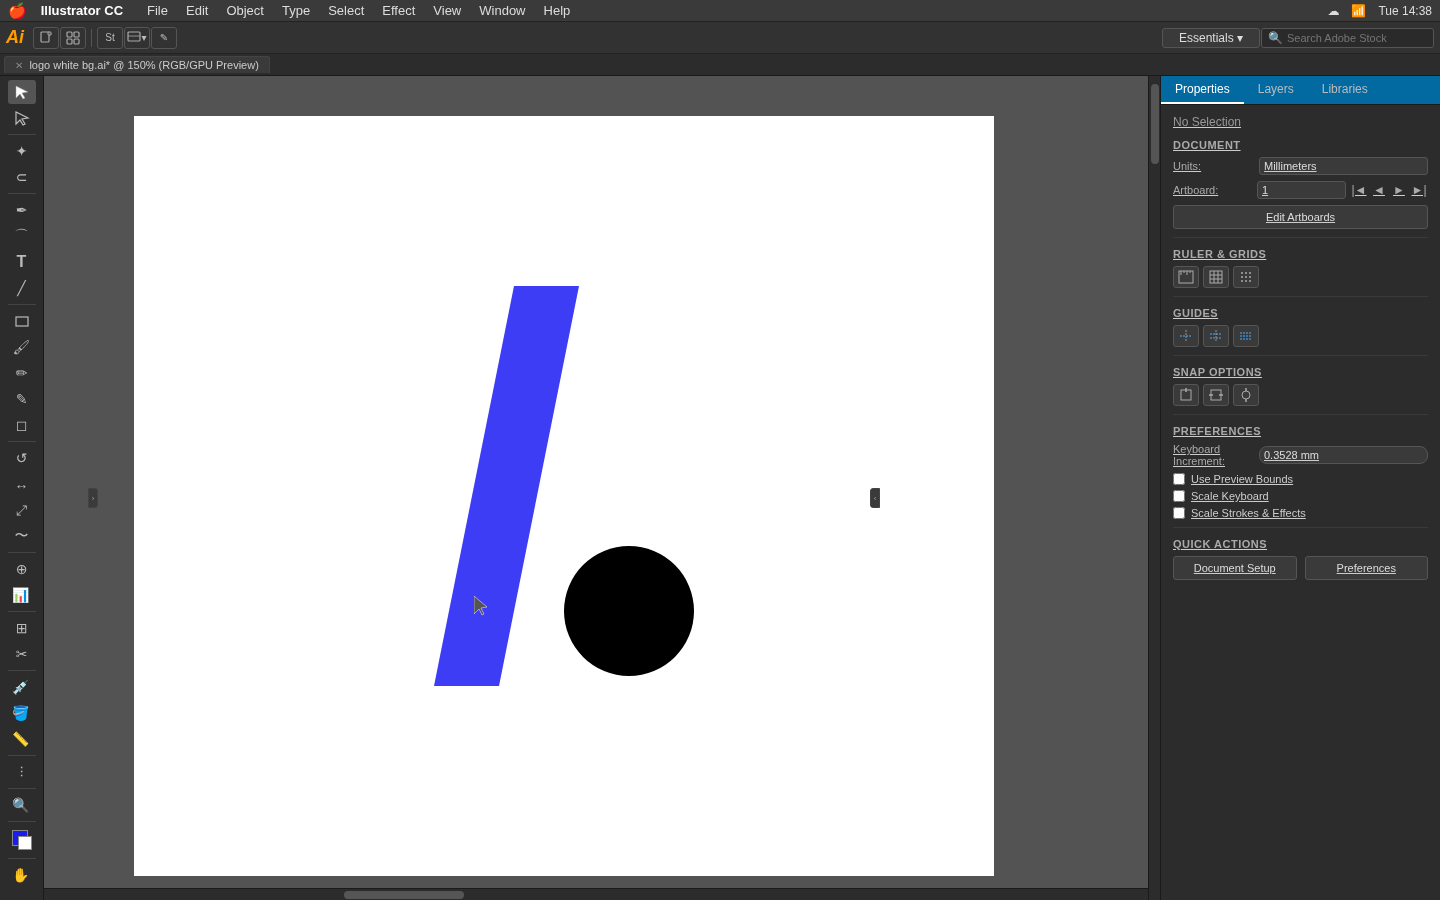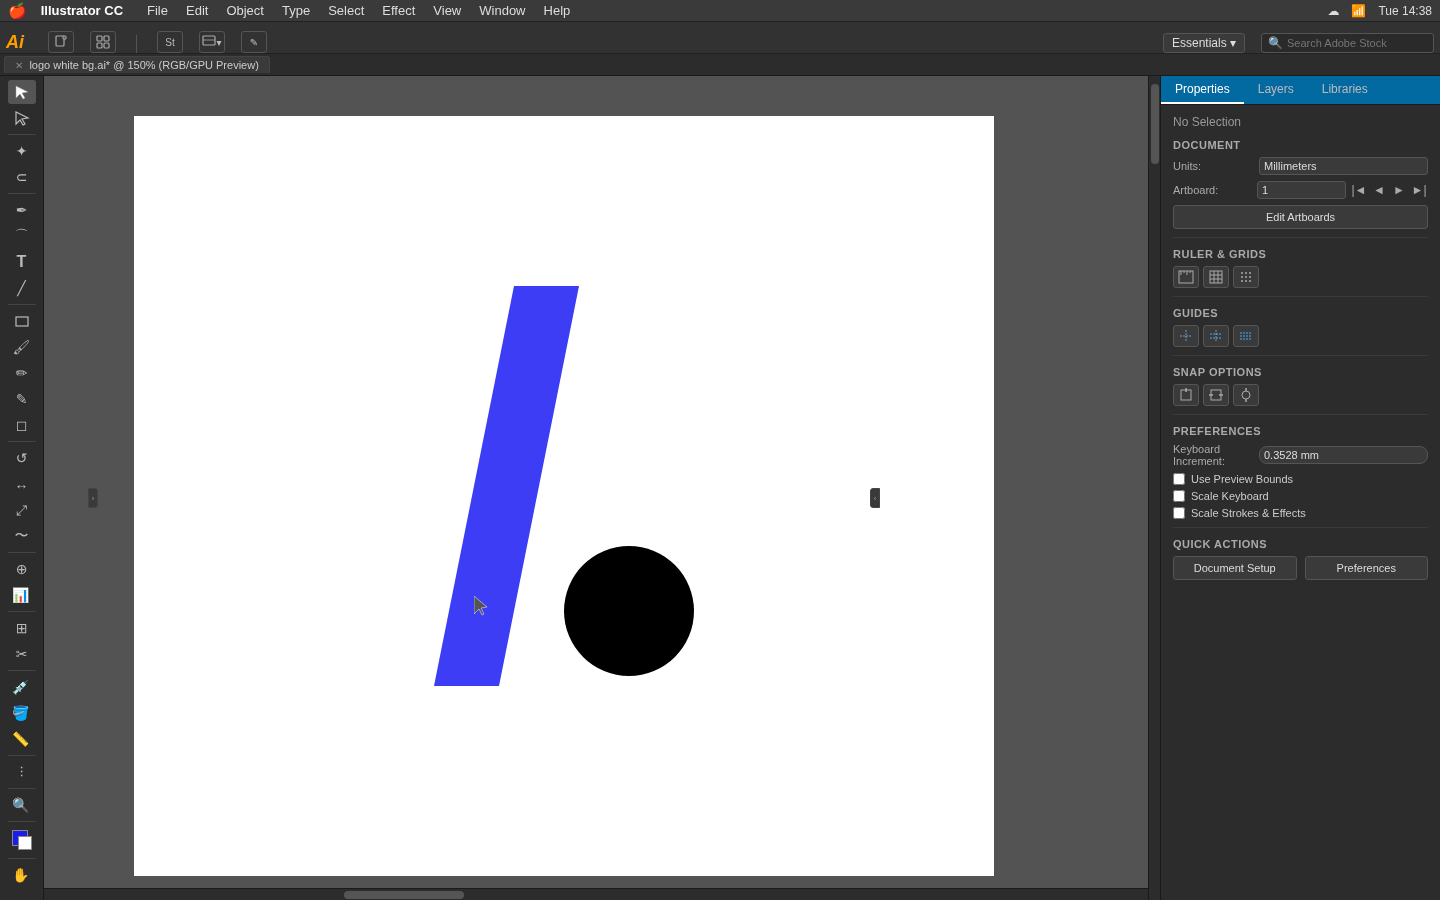--- a/index.html
+++ b/index.html
@@ -14,42 +14,42 @@
       border-bottom: 1px solid #222;
     }
     #menu-bar .apple { margin-right: 12px; font-size: 15px; }
     #menu-bar .app-name { font-weight: bold; margin-right: 14px; color: #fff; }
     #menu-bar .menu-item { padding: 0 8px; cursor: pointer; line-height: 22px; border-radius: 3px; }
     #menu-bar .right { margin-left: auto; display: flex; align-items: center; gap: 12px; font-size: 12px; }
     #menu-bar .right .time { color: #ddd; }
 
     
     #toolbar-row {
-      display: flex; align-items: flex-end;
+      display: flex; align-items: center;
       height: 32px; background: #323232;
       border-bottom: 1px solid #222;
-      padding: 0 6px; gap: 16px;
+      padding: 0 6px; gap: 1px;
     }
     #toolbar-row .ai-logo {
       font-size: 18px; font-weight: bold;
       color: #ff9d00; margin-right: 8px;
       font-style: italic;
     }
     .tb-btn {
       width: 26px; height: 22px; background: transparent;
       border: 1px solid #555; border-radius: 3px;
       color: #bbb; font-size: 10px;
       display: flex; align-items: center; justify-content: center;
       cursor: pointer;
     }
     .tb-separator { width: 1px; height: 18px; background: #555; margin: 0 4px; }
     #essentials-btn {
       margin-left: auto;
       background: #3a3a3a; border: 1px solid #555; border-radius: 3px;
-      color: #ddd; padding: 2px 8px; font-size: 12px;
+      color: #ddd; padding: 2px 16px; font-size: 12px;
       display: flex; align-items: center; gap: 4px; cursor: pointer;
     }
     #search-stock {
       display: flex; align-items: center;
       background: #2a2a2a; border: 1px solid #555; border-radius: 3px;
       padding: 2px 6px; gap: 4px;
     }
     #search-stock input {
       background: transparent; border: none; color: #aaa;
       font-size: 11px; outline: none; width: 140px;
@@ -119,21 +119,21 @@
     #panel-tabs {
       display: flex; border-bottom: 1px solid #1a1a1a;
       background: #0369a1;
     }
     .panel-tab {
       padding: 6px 14px; font-size: 12px;
       color: #bbb; cursor: pointer; border-bottom: 2px solid transparent;
     }
     .panel-tab.active { color: #fff; border-bottom: 2px solid #fff; }
 
-    #properties-content { padding: 10px 12px; }
+    #properties-content { padding: 10px 12px; text-decoration: underline; }
 
     .prop-section-title {
       font-size: 11px; font-weight: bold; color: #aaa;
       margin: 10px 0 6px 0; text-transform: uppercase; letter-spacing: 0.5px;
     }
     .no-selection { font-size: 12px; color: #999; margin-bottom: 10px; }
 
     
     .prop-row {
       display: flex; align-items: center; margin-bottom: 6px; gap: 6px;

